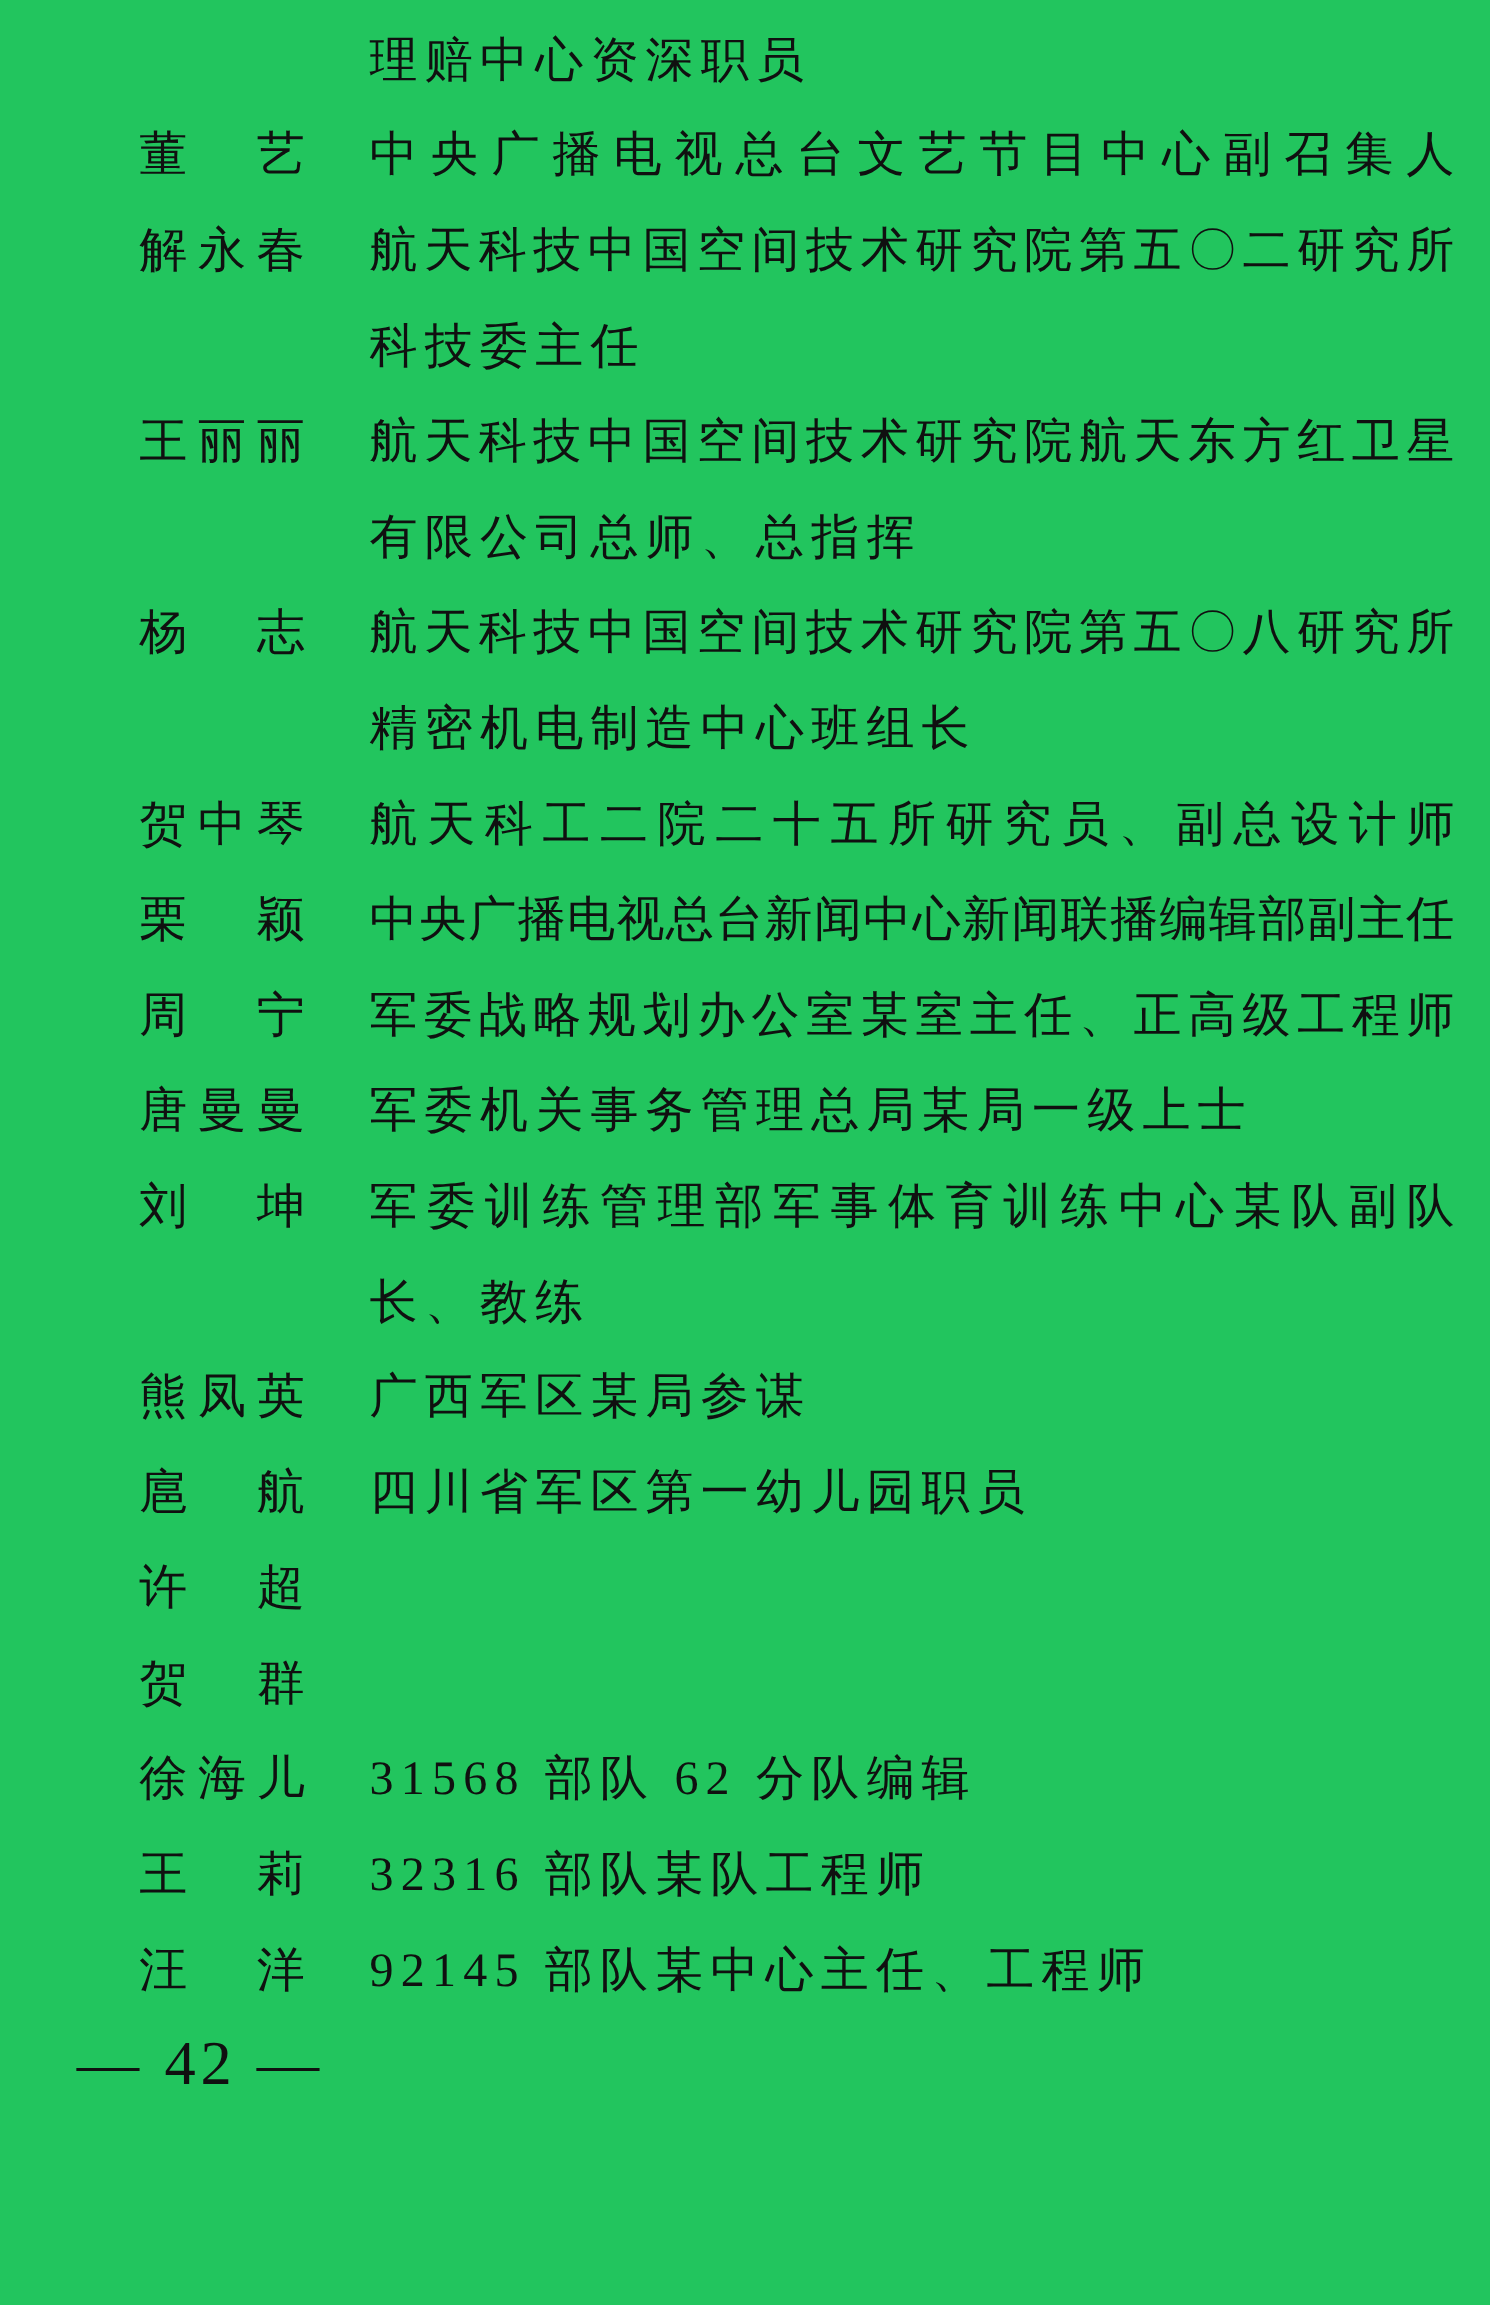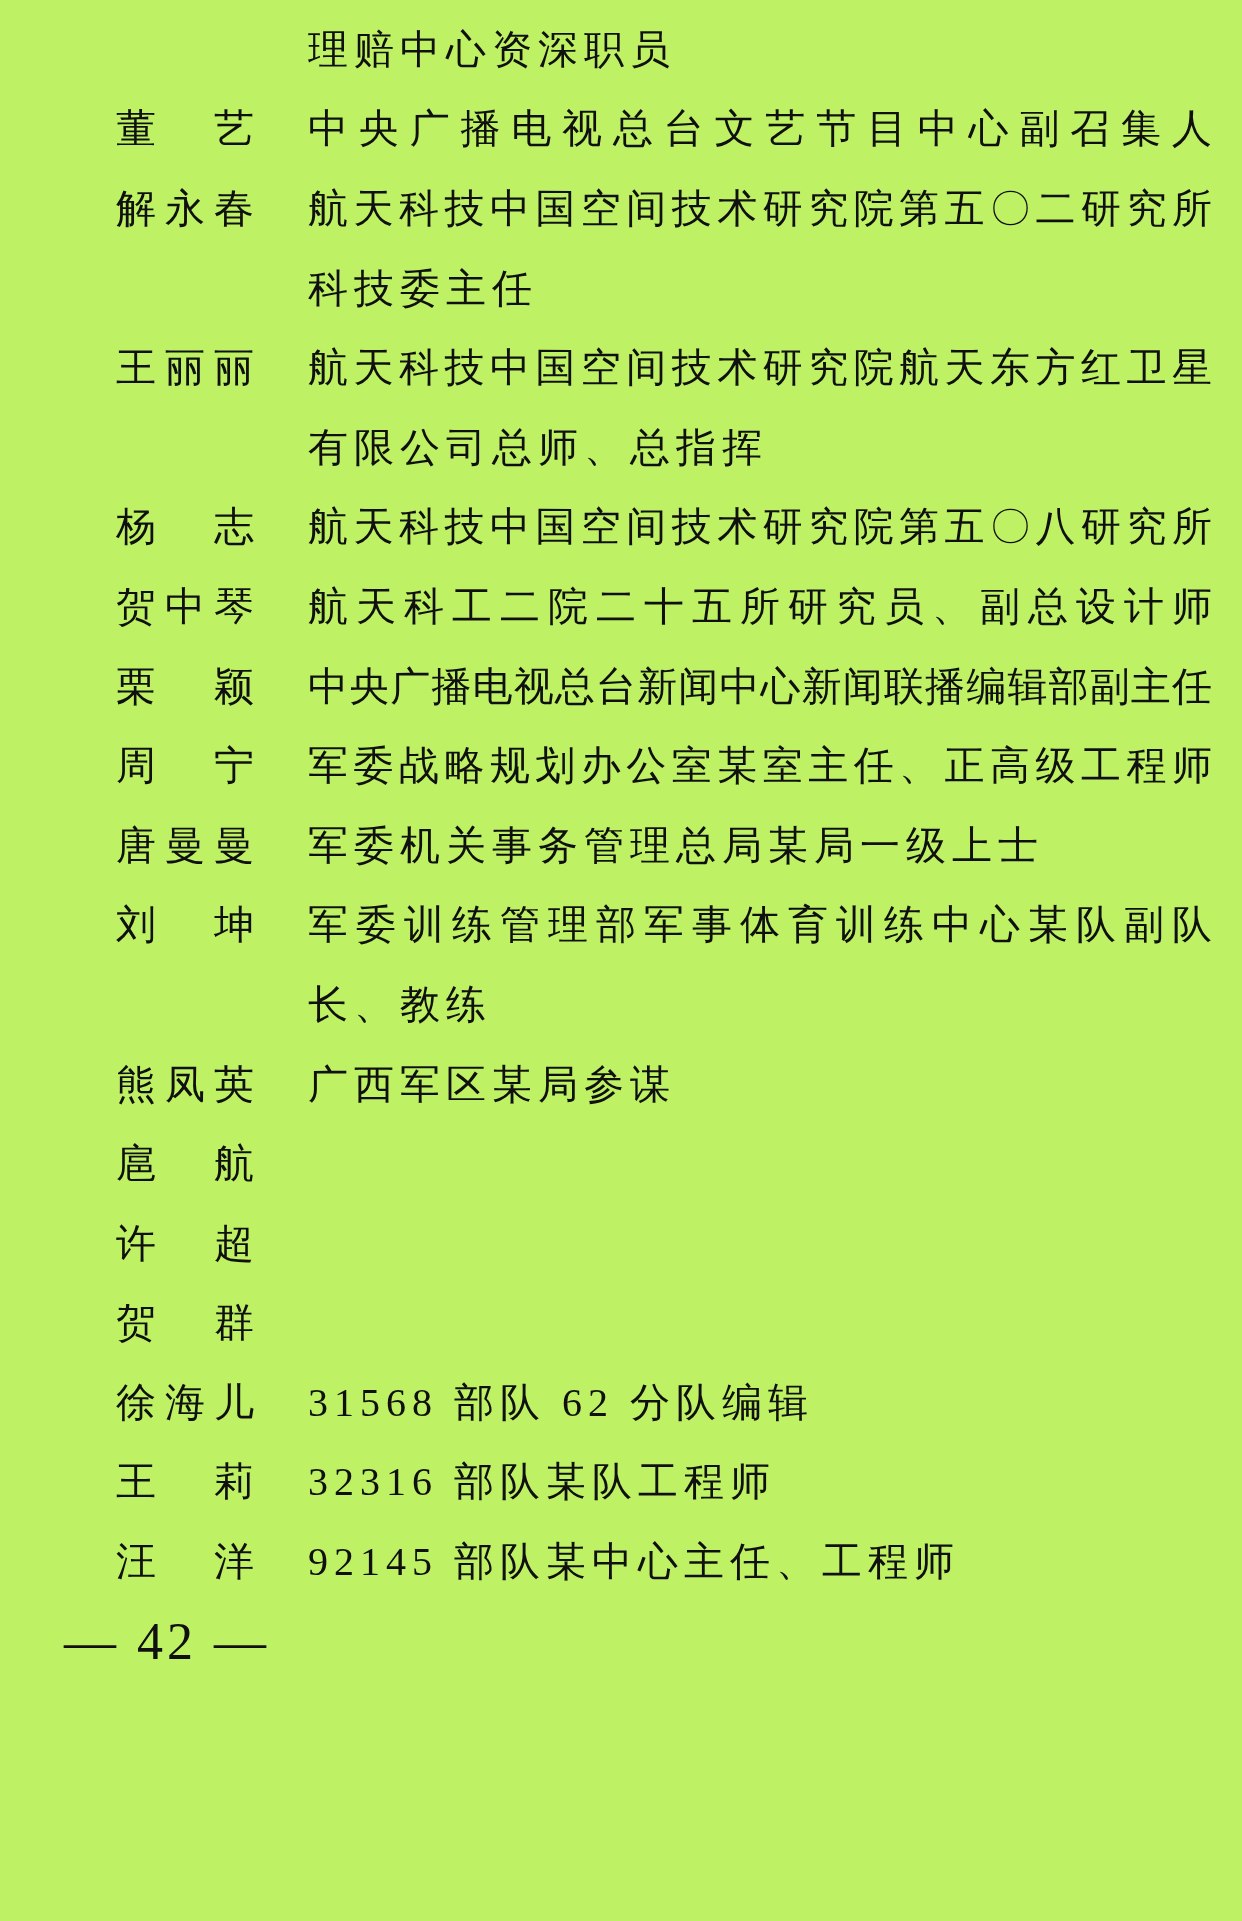--- a/index.html
+++ b/index.html
@@ -13,21 +13,21 @@
     overflow: hidden;
     font-family: "Liberation Serif", "DejaVu Serif", serif;
     color: #101010;
   }
   .page {
     position: relative;
     width: 1242px;
     height: 1921px;
     box-sizing: border-box;
     padding-top: 10px;
-    background: #bef264;
+    background: #22c55e;
   }
   .row {
     height: 79.6px;
     display: flex;
     align-items: center;
   }
   
   .name-cell {
     margin-left: 116px;
     width: 138px;
@@ -190,20 +190,24 @@
           <span>究</span>
           <span>院</span>
           <span>第</span>
           <span>五</span>
           <span>〇</span>
           <span>八</span>
           <span>研</span>
           <span>究</span>
           <span>所</span>
         </div>
+      </div>
+      <div class="row">
+        <div class="name-cell"></div>
+        <div class="job-cell plain">精密机电制造中心班组长</div>
       </div>
       <div class="row">
         <div class="name-cell">
           <span>贺</span>
           <span>中</span>
           <span>琴</span>
         </div>
         <div class="job-cell stretch">
           <span>航</span>
           <span>天</span>
@@ -329,20 +333,21 @@
           <span>凤</span>
           <span>英</span>
         </div>
         <div class="job-cell plain">广西军区某局参谋</div>
       </div>
       <div class="row">
         <div class="name-cell">
           <span>扈</span>
           <span>航</span>
         </div>
+        <div class="job-cell plain">四川省军区第一幼儿园职员</div>
       </div>
       <div class="row">
         <div class="name-cell">
           <span>许</span>
           <span>超</span>
         </div>
       </div>
       <div class="row">
         <div class="name-cell">
           <span>贺</span>

